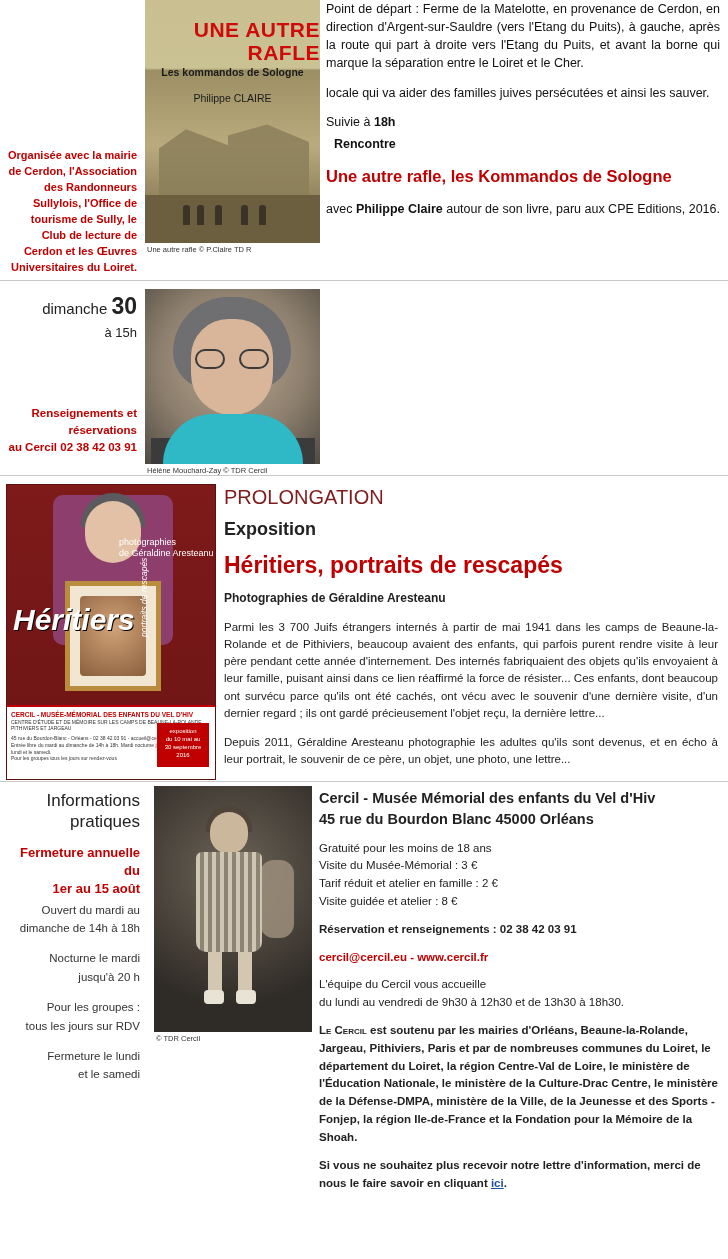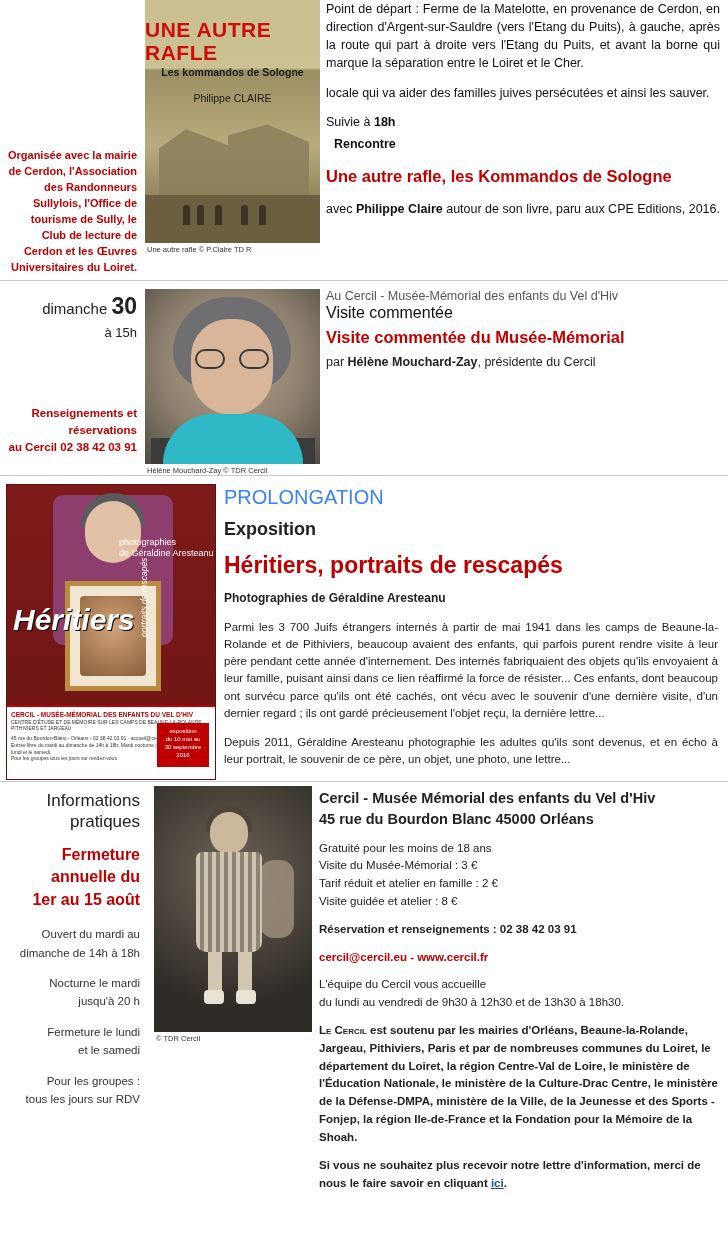--- a/index.html
+++ b/index.html
@@ -26,21 +26,21 @@
   .s1-mid { width: 175px; flex: 0 0 175px; }
   .s1-right { flex: 1; padding: 0 8px 0 6px; font-size: 12.5px; line-height: 1.45; color: #111; }
   .s1-right p { margin: 0 0 11px 0; text-align: justify; }
 
   .bookcover {
     width: 175px; height: 243px;
     background: linear-gradient(#c9bf90 0%, #cbc293 28%, #9c8f63 29%, #b9ab7d 60%, #6f6242 100%);
     position: relative; overflow: hidden;
   }
   .bookcover .bc-title {
-    position: absolute; top: 18px; left: 0; right: 0; text-align: left;
+    position: absolute; top: 18px; left: 0; right: 0; text-align: right;
     color: #cf0a0a; font-weight: bold; font-size: 21px; line-height: 1.1;
     letter-spacing: .5px;
   }
   .bookcover .bc-sub {
     position: absolute; top: 66px; left: 0; right: 0; text-align: center;
     color: #1a1a1a; font-weight: bold; font-size: 10.5px;
   }
   .bookcover .bc-author {
     position: absolute; top: 92px; left: 0; right: 0; text-align: center;
     color: #1a1a1a; font-size: 10.5px;
@@ -147,35 +147,35 @@
   .poster .pfooter {
     position: absolute; left: 0; right: 0; bottom: 0; height: 74px; background: #ffffff;
     border-top: 2px solid #c00000;
   }
   .poster .pfooter .ftitle { font-size: 6.5px; color: #c00000; font-weight: bold; padding: 4px 4px 1px 4px; }
   .poster .pfooter .ftxt { font-size: 5px; color: #333; padding: 0 4px; line-height: 1.35; }
   .poster .pbadge {
     position: absolute; right: 6px; bottom: 12px; width: 52px; height: 44px;
     background: #c00000; color: #fff; font-size: 6px; text-align: center; padding-top: 4px; line-height: 1.35;
   }
-  .s3 h1.prolong { font-size: 20px; color: #3b82f6; font-weight: normal; margin: 4px 0 10px 0; }
+  .s3 h1.prolong { font-size: 20px; color: #7f1d1d; font-weight: normal; margin: 4px 0 10px 0; }
   .s3 h2.expo { font-size: 18px; color: #222; font-weight: bold; margin: 0 0 12px 0; }
   .s3 h3.titre { font-size: 23px; color: #c00000; font-weight: bold; margin: 0 0 12px 0; }
   .s3 .photog { font-size: 12px; font-weight: bold; color: #222; margin: 0 0 14px 0; }
   .s3 p.body { font-size: 11.5px; color: #222; line-height: 1.5; text-align: justify; margin: 0 0 12px 0; }
   .s3 p.ital { font-style: italic; }
 
   
   .s4 { display: flex; width: 728px; border-top: 1px solid #c9c9c9; }
   .s4-left {
     width: 148px; flex: 0 0 148px; text-align: right; padding: 6px 8px 10px 4px;
     font-size: 11.5px; line-height: 1.6; color: #333;
   }
   .s4-left h2 { font-size: 17px; font-weight: normal; color: #222; margin: 2px 0 12px 0; line-height: 1.25; }
-  .s4-left .closure { color: #c00000; font-weight: bold; font-size: 16px; line-height: 1.4; margin-bottom: 14px; }
+  .s4-left .closure { color: #c00000; font-weight: bold; font-size: 13px; line-height: 1.4; margin-bottom: 2px; }
   .s4-left .blk { margin-bottom: 12px; }
   .s4-mid { width: 165px; flex: 0 0 165px; padding: 4px 4px 0 6px; }
   .oldphoto {
     width: 158px; height: 246px; background: #2b2b2b; position: relative; overflow: hidden;
   }
   .oldphoto .bg { position: absolute; inset: 0; background: radial-gradient(circle at 50% 35%, #6d6458 0%, #2f2b26 75%); }
   .oldphoto .kid-head { position: absolute; left: 56px; top: 26px; width: 38px; height: 42px; background: #cbb79c; border-radius: 20px; }
   .oldphoto .kid-hair { position: absolute; left: 52px; top: 20px; width: 46px; height: 26px; background: #4e4439; border-radius: 24px 24px 0 0; }
   .oldphoto .kid-dress {
     position: absolute; left: 42px; top: 66px; width: 66px; height: 100px;
@@ -262,28 +262,20 @@
         <div class="glasses">
             <i class="l"></i>
             <i class="r"></i>
           </div>
         <div class="body"></div>
         <div class="scarf"></div>
       </div>
       <div class="caption">Hélène Mouchard-Zay © TDR Cercil</div>
     </div>
 
-    <div class="s2-right">
-      <div class="lbl-grey">Au Cercil - Musée-Mémorial des enfants du Vel d'Hiv</div>
-      <div class="h-black">Visite commentée</div>
-      <div class="h-red">Visite commentée du Musée-Mémorial</div>
-      <div class="byline">
-        <span>par </span><span class="bold">Hélène Mouchard-Zay</span><span>, présidente du Cercil</span>
-      </div>
-    </div>
   </div>
 
   <div class="sep"></div>
 
   <div class="s3">
     <div class="s3-left">
       <div class="poster">
         <div class="pbg"></div>
         <div class="pfig"></div>
         <div class="phair"></div>
@@ -331,26 +323,26 @@
       </div>
       <div class="blk">
         <div>Ouvert du mardi au</div>
         <div>dimanche de 14h à 18h</div>
       </div>
       <div class="blk">
         <div>Nocturne le mardi</div>
         <div>jusqu'à 20 h</div>
       </div>
       <div class="blk">
+        <div>Pour les groupes :</div>
+        <div>tous les jours sur RDV</div>
+      </div>
+      <div class="blk">
         <div>Fermeture le lundi</div>
         <div>et le samedi</div>
-      </div>
-      <div class="blk">
-        <div>Pour les groupes :</div>
-        <div>tous les jours sur RDV</div>
       </div>
     </div>
 
     <div class="s4-mid">
       <div class="oldphoto">
         <div class="bg"></div>
         <div class="doll"></div>
         <div class="kid-hair"></div>
         <div class="kid-head"></div>
         <div class="kid-dress"></div>

